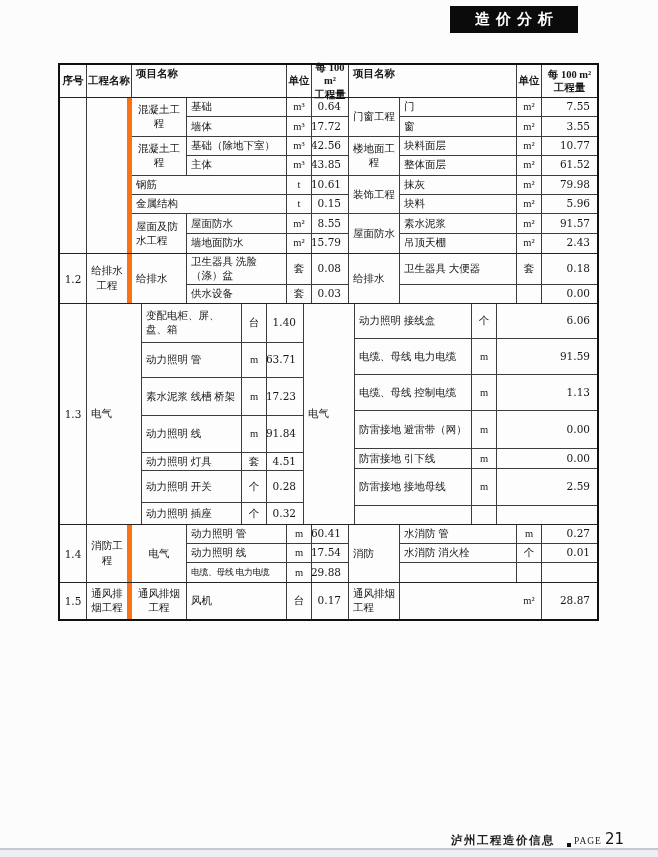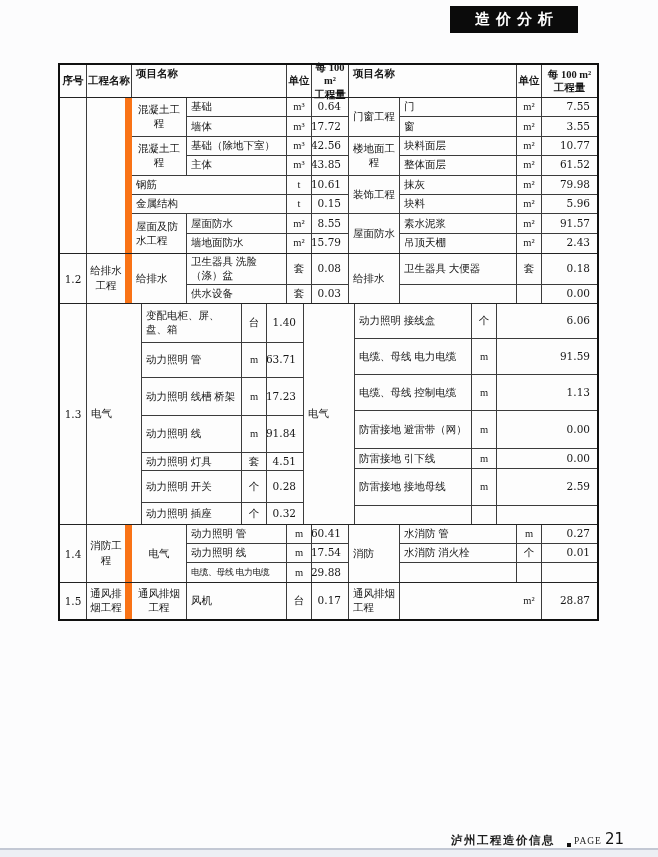--- a/index.html
+++ b/index.html
@@ -12,21 +12,21 @@
   
   .tbl{position:absolute;left:58px;top:63px;width:537px;border:2px solid #101010;background:#fdfdfd;box-sizing:content-box;}
   .hdr{display:flex;height:32px;border-bottom:1px solid #232323;}
   .h{border-right:1px solid #3c3c3c;display:flex;flex-direction:column;align-items:center;justify-content:center;
      text-align:center;font-size:10.5px;font-weight:600;box-sizing:border-box;line-height:1.25;}
   .h:last-child{border-right:none;}
   .sec{display:flex;border-bottom:1px solid #232323;}
   .sec:last-child{border-bottom:none;}
   .seq{width:27px;border-right:1px solid #3c3c3c;display:flex;align-items:center;justify-content:center;
        font-size:10.5px;box-sizing:border-box;font-family:"DejaVu Serif",serif;}
-  .proj{width:45px;border-right:7px solid #f97316;display:flex;align-items:center;justify-content:center;
+  .proj{width:45px;border-right:5px solid #f97316;display:flex;align-items:center;justify-content:center;
         text-align:center;font-size:10.5px;line-height:1.35;box-sizing:border-box;padding:0 2px;}
   .half{display:grid;box-sizing:border-box;}
   .half.L{width:217px;border-right:1px solid #3c3c3c;grid-template-columns:55px 100px 25px 1fr;}
   .half.R{flex:1;grid-template-columns:51px 117px 25px 1fr;}
   .c{border-right:1px solid #3c3c3c;border-bottom:1px solid #3c3c3c;display:flex;align-items:center;
      font-size:10.5px;overflow:hidden;box-sizing:border-box;line-height:1.3;}
   .g{justify-content:center;text-align:center;padding:0 2px;}
   .i{padding:1px 2px 1px 4px;word-break:break-all;}
   .u{justify-content:center;padding:0 1px;}
   .q{justify-content:flex-end;padding-right:7px;border-right:none;font-family:"DejaVu Serif",serif;}
@@ -159,21 +159,21 @@
     <div class="sec" style="height:220px">
       <div class="seq">1.3</div>
       <div class="half L" style="grid-template-rows:39px 35px 38px 37px 18px 32px 1fr">
         <div class="c g b0" style="grid-area:1/1/8/2;justify-content:flex-start;text-align:left;padding-left:4px">电气</div>
         <div class="c i" style="grid-area:1/2/2/3">变配电柜、屏、盘、箱</div>
         <div class="c u" style="grid-area:1/3/2/4">台</div>
         <div class="c q" style="grid-area:1/4/2/5">1.40</div>
         <div class="c i" style="grid-area:2/2/3/3">动力照明 管</div>
         <div class="c u" style="grid-area:2/3/3/4">m</div>
         <div class="c q" style="grid-area:2/4/3/5">63.71</div>
-        <div class="c i" style="grid-area:3/2/4/3">动力照明 线槽 桥架</div>
+        <div class="c i" style="grid-area:3/2/4/3">素水泥浆 线槽 桥架</div>
         <div class="c u" style="grid-area:3/3/4/4">m</div>
         <div class="c q" style="grid-area:3/4/4/5">17.23</div>
         <div class="c i" style="grid-area:4/2/5/3">动力照明 线</div>
         <div class="c u" style="grid-area:4/3/5/4">m</div>
         <div class="c q" style="grid-area:4/4/5/5">191.84</div>
         <div class="c i" style="grid-area:5/2/6/3">动力照明 灯具</div>
         <div class="c u" style="grid-area:5/3/6/4">套</div>
         <div class="c q" style="grid-area:5/4/6/5">4.51</div>
         <div class="c i" style="grid-area:6/2/7/3">动力照明 开关</div>
         <div class="c u" style="grid-area:6/3/7/4">个</div>

